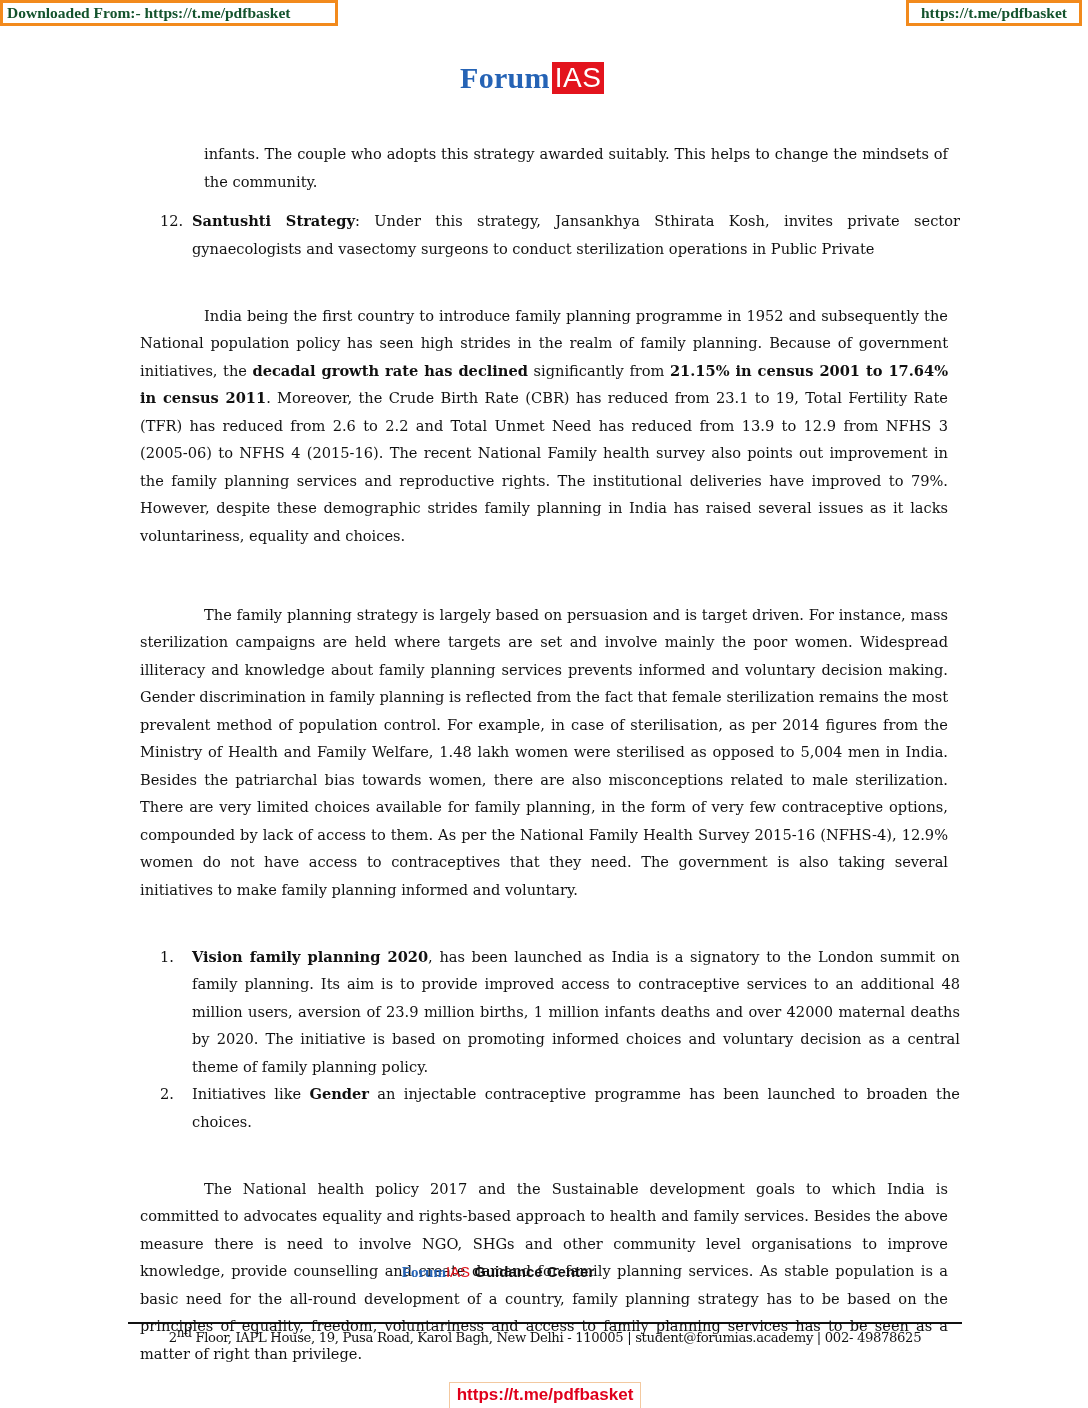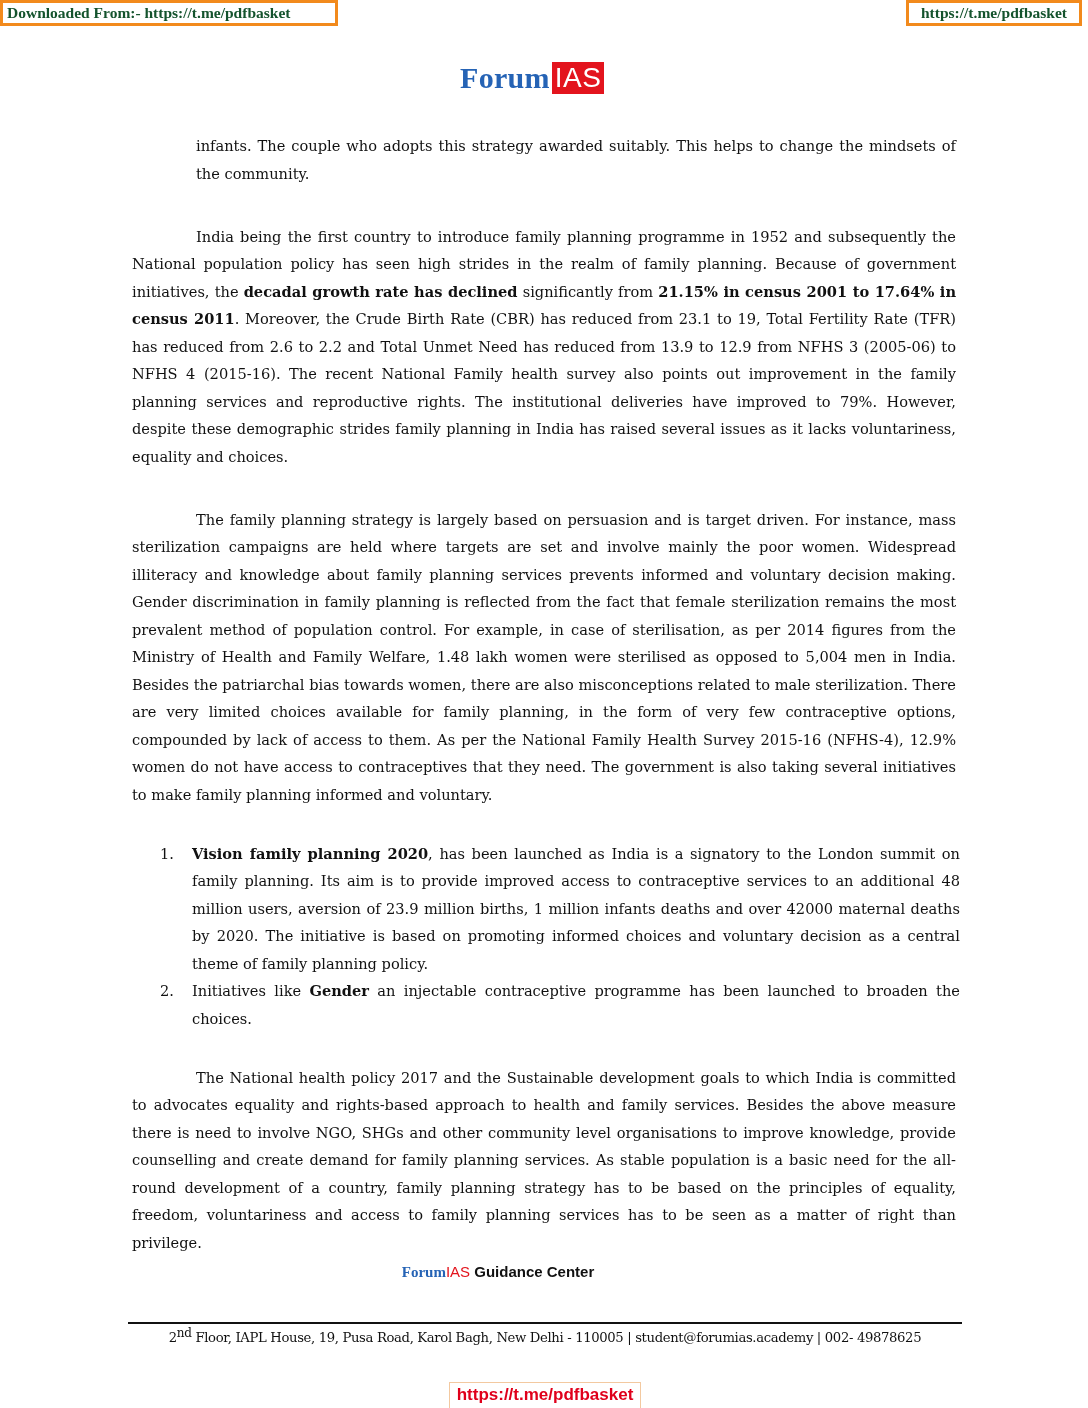--- a/index.html
+++ b/index.html
@@ -8,21 +8,21 @@
   .banner { position: absolute; top: 0; height: 26px; box-sizing: border-box; border: 3px solid #f28a1c; background: #fff; color: #14532d; font-family: "Liberation Serif", serif; font-weight: bold; font-size: 15.5px; line-height: 20px; padding: 0 4px; white-space: nowrap; text-decoration: none; }
   .banner-left { left: 0; width: 338px; }
   .banner-right { right: 6px; width: 176px; text-align: center; }
   .banner-bottom { position: absolute; top: 1382px; left: 449px; width: 190px; height: 26px; border: 1px solid #f3c9a0; background: #fff; color: #e0001b; font-family: "Liberation Sans", sans-serif; font-weight: bold; font-size: 17px; line-height: 24px; text-align: center; white-space: nowrap; }
 
   .logo { position: absolute; top: 62px; left: 460px; height: 32px; display: flex; align-items: center; }
   .logo .forum { color: #2563b5; font-family: "Liberation Serif", serif; font-weight: bold; font-size: 30px; letter-spacing: 0.3px; line-height: 32px; }
   .logo .ias { background: #e3141d; color: #fff; font-family: "Liberation Sans", sans-serif; font-size: 28px; line-height: 32px; padding: 0 3px 0 3px; margin-left: 2px; letter-spacing: 0.5px; }
 
   .content { position: absolute; left: 128px; width: 832px; top: 128px; font-size: 14.6px; line-height: 27.5px; text-align: justify; }
-  .p { margin: 4px; }
+  .p { margin: 12px; }
   .indent { text-indent: 64px; }
   .gap { height: 27.5px; }
   .list-item { display: flex; }
   .list-num { width: 64px; flex: 0 0 64px; text-align: left; padding-left: 32px; box-sizing: border-box; }
   .list-text { flex: 1; text-align: justify; }
   .cont { padding-left: 64px; }
   b { font-weight: bold; }
 
   .footer-title { position: absolute; top: 1263px; left: 0; width: 996px; text-align: center; font-size: 15px; font-family: "Liberation Sans", sans-serif; font-weight: bold; }
   .footer-title .forum { color: #2563b5; font-family: "Liberation Serif", serif; }
@@ -39,20 +39,24 @@
 <a class="banner banner-right">https://t.me/pdfbasket</a>
 
 <div class="logo">
   <span class="forum">Forum</span>
   <span class="ias">IAS</span>
 </div>
 
 <div class="content">
   <p class="p cont">infants. The couple who adopts this strategy awarded suitably. This helps to change the mindsets of the community.</p>
 
+  <div class="list-item">
+    <span class="list-num">12.</span>
+    <span class="list-text"><b>Santushti Strategy</b><span>: Under this strategy, Jansankhya Sthirata Kosh, invites private sector gynaecologists and vasectomy surgeons to conduct sterilization operations in Public Private</span></span>
+  </div>
 
   <div class="gap"></div>
 
   <p class="p indent"><span>India being the first country to introduce family planning programme in 1952 and subsequently the National population policy has seen high strides in the realm of family planning. Because of government initiatives, the </span><b>decadal growth rate has declined</b><span> significantly from </span><b>21.15% in census 2001 to 17.64% in census 2011</b><span>. Moreover, the Crude Birth Rate (CBR) has reduced from 23.1 to 19, Total Fertility Rate (TFR) has reduced from 2.6 to 2.2 and Total Unmet Need has reduced from 13.9 to 12.9 from NFHS 3 (2005-06) to NFHS 4 (2015-16). The recent National Family health survey also points out improvement in the family planning services and reproductive rights. The institutional deliveries have improved to 79%. However, despite these demographic strides family planning in India has raised several issues as it lacks voluntariness, equality and choices.</span></p>
 
   <div class="gap"></div>
 
   <p class="p indent">The family planning strategy is largely based on persuasion and is target driven. For instance, mass sterilization campaigns are held where targets are set and involve mainly the poor women. Widespread illiteracy and knowledge about family planning services prevents informed and voluntary decision making. Gender discrimination in family planning is reflected from the fact that female sterilization remains the most prevalent method of population control. For example, in case of sterilisation, as per 2014 figures from the Ministry of Health and Family Welfare, 1.48 lakh women were sterilised as opposed to 5,004 men in India. Besides the patriarchal bias towards women, there are also misconceptions related to male sterilization. There are very limited choices available for family planning, in the form of very few contraceptive options, compounded by lack of access to them. As per the National Family Health Survey 2015-16 (NFHS-4), 12.9% women do not have access to contraceptives that they need. The government is also taking several initiatives to make family planning informed and voluntary.</p>
 
   <div class="gap"></div>

